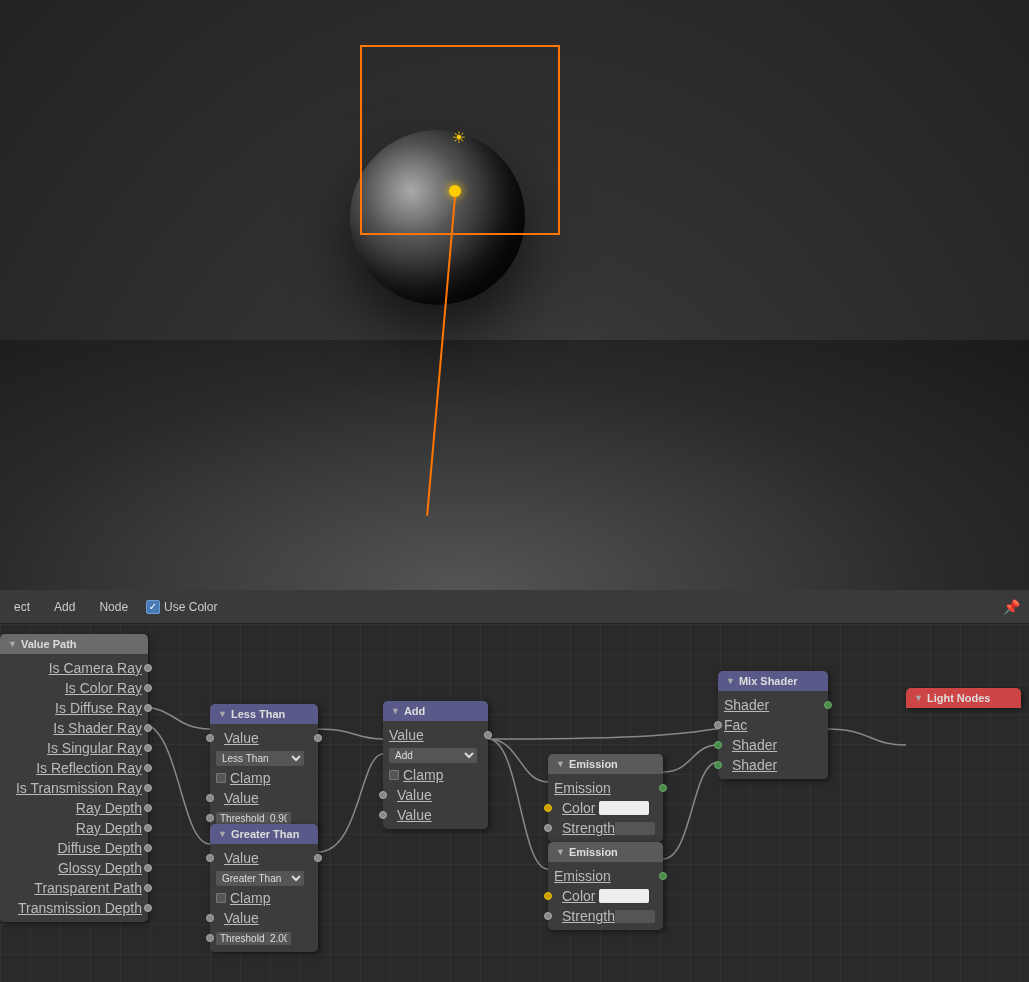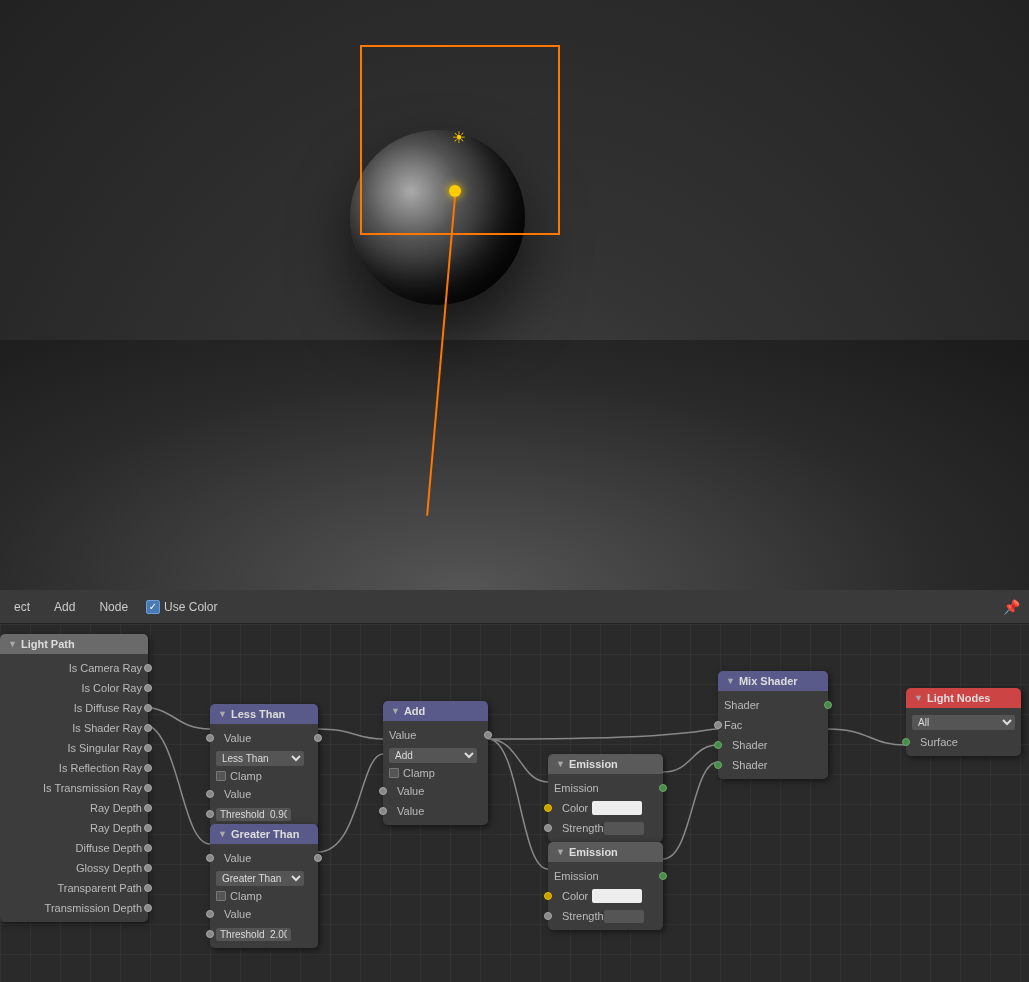--- a/index.html
+++ b/index.html
@@ -208,22 +208,23 @@
     }
 
     .socket-left { left: -4px; }
     .socket-right { right: -4px; }
 
     .socket-gray { background: #888; border-color: #aaa; }
     .socket-yellow { background: #c8a000; border-color: #e8c000; }
     .socket-green { background: #4a8a4a; border-color: #6aaa6a; }
 
     .node-label {
-      font-size: 11px;
+      font-size: 14px;
       color: #bbb;
+      text-decoration: underline;
     }
 
     .node-select {
       background: #555;
       border: none;
       color: #ddd;
       font-size: 10px;
       padding: 1px 2px;
       border-radius: 2px;
       width: 88px;
@@ -387,21 +388,21 @@
       <path d="M 663 235 C 692 235, 692 138, 718 138" stroke="#888" stroke-width="1.5" fill="none"></path>
 
       <path d="M 488 115 C 700 115, 700 105, 718 105" stroke="#888" stroke-width="1.5" fill="none"></path>
 
       <path d="M 828 105 C 870 105, 870 121, 906 121" stroke="#888" stroke-width="1.5" fill="none"></path>
     </svg>
 
     <div class="node node-light-path">
       <div class="node-header">
         <span class="collapse-arrow">▼</span>
-        <span>Light Path</span>
+        <span>Value Path</span>
       </div>
       <div class="node-body">
         <div class="node-row">
           <span class="node-label right-label">Is Camera Ray</span>
           <span class="socket socket-right socket-gray"></span>
         </div>
         <div class="node-row">
           <span class="node-label right-label">Is Color Ray</span>
           <span class="socket socket-right socket-gray"></span>
         </div>
@@ -617,29 +618,16 @@
           <span class="node-label" style="margin-left:8px">Shader</span>
         </div>
       </div>
     </div>
 
     <div class="node node-light-output">
       <div class="node-header">
         <span class="collapse-arrow">▼</span>
         <span>Light Nodes</span>
       </div>
-      <div class="node-body">
-        <div class="node-row">
-          <select class="light-output-select">
-            <option>All</option>
-            <option>Camera</option>
-            <option>Diffuse</option>
-          </select>
-        </div>
-        <div class="node-row">
-          <span class="socket socket-left socket-green"></span>
-          <span class="node-label" style="margin-left:8px">Surface</span>
-        </div>
-      </div>
     </div>
 
   </div>
 </div>
 
 </body></html>

